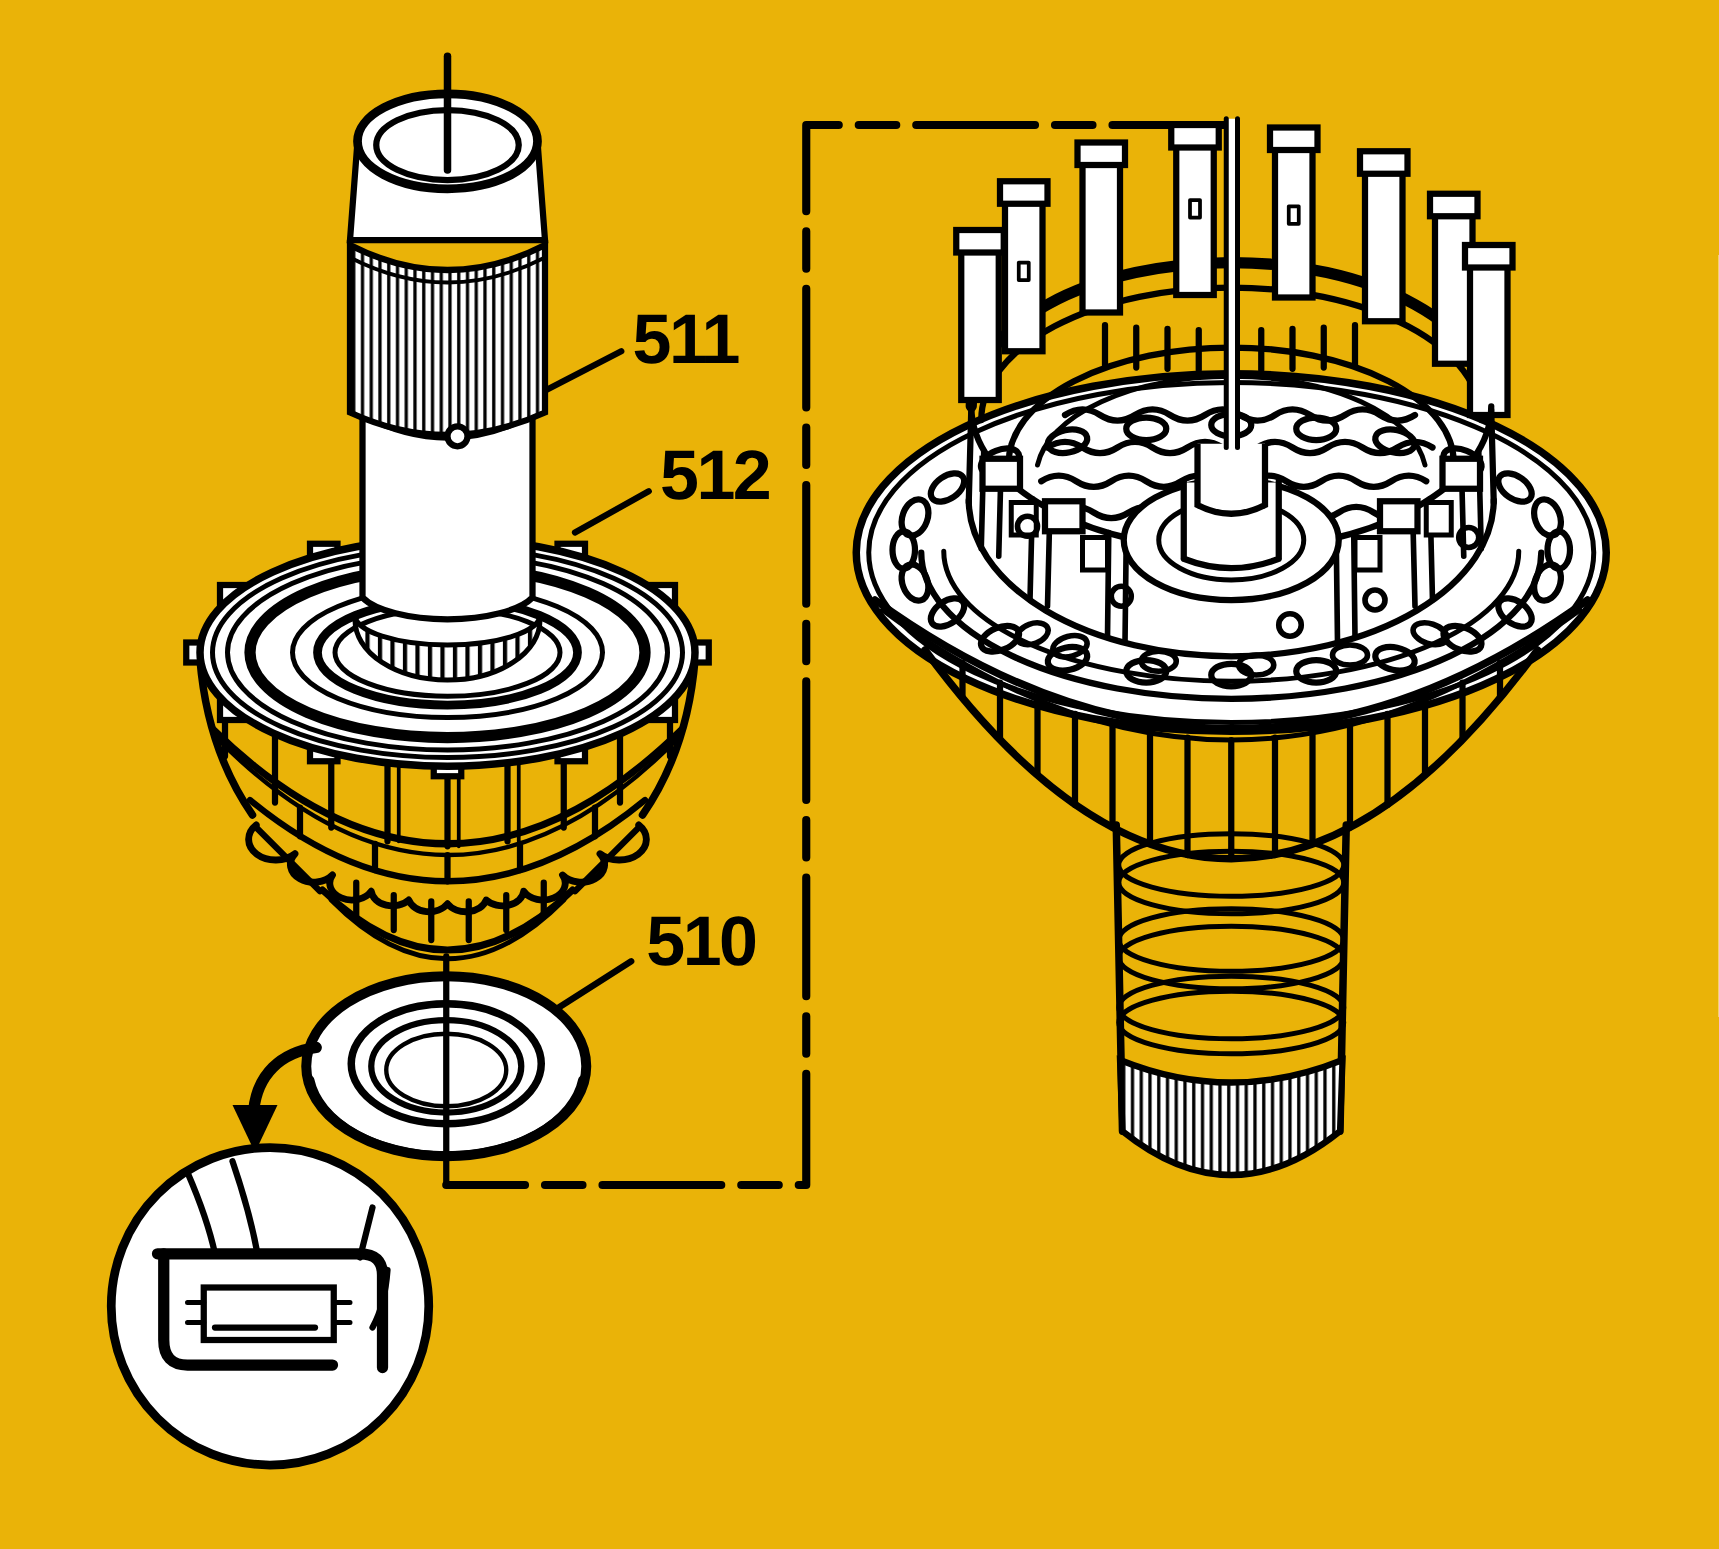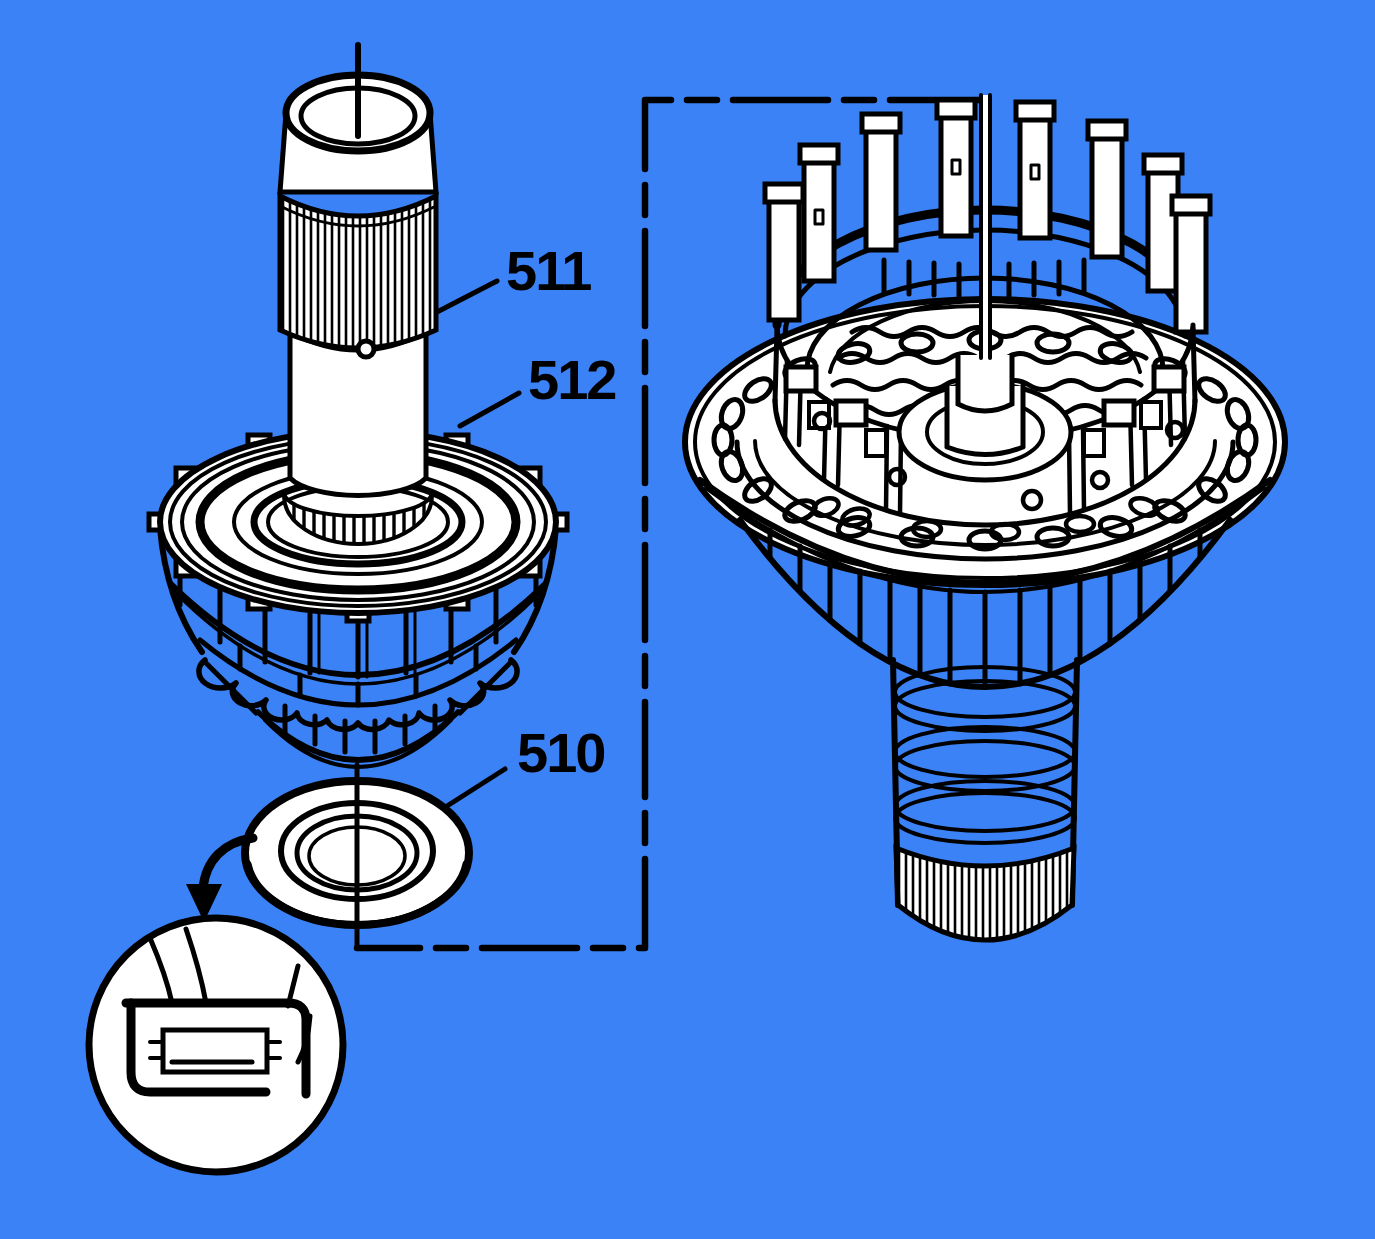--- a/index.html
+++ b/index.html
@@ -1,16 +1,16 @@
 <!DOCTYPE html>
 <html><head>
 <meta charset="utf-8">
 <style>
   html,body{margin:0;padding:0;background:#fff;font-family:"Liberation Sans",sans-serif;}
-  .stage{position:relative;width:1375px;height:1239px;background:#3b82f6;overflow:hidden;}
+  .stage{position:relative;width:1375px;height:1239px;background:#eab308;overflow:hidden;}
   svg{display:block}
   .k{fill:none;stroke:#000;stroke-linecap:round;stroke-linejoin:round}
   .w{fill:#fff;stroke:#000}
   text.callout{font-family:"Liberation Sans",sans-serif;font-weight:bold;font-size:56px;letter-spacing:-2px;fill:#000;}
 </style>
 </head>
 <body>
 
 <div class="stage">
 <svg width="1375" height="1239" viewBox="0 0 1375 1239">

